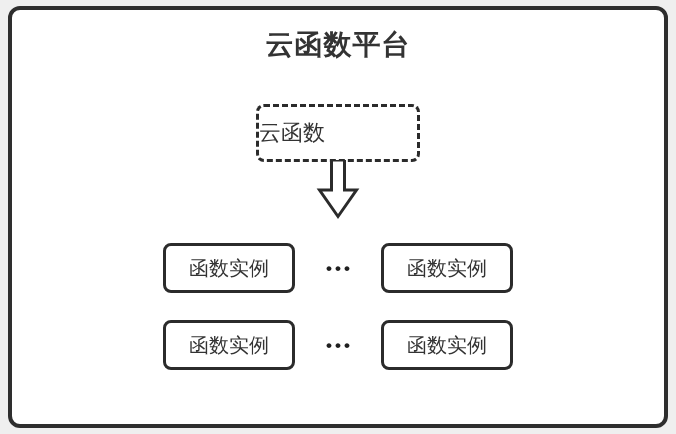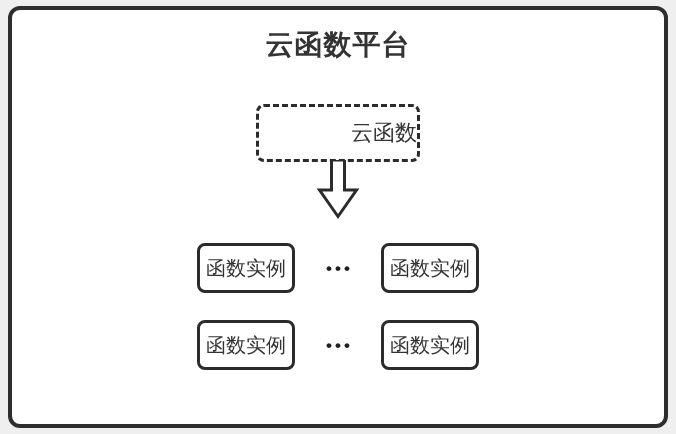--- a/index.html
+++ b/index.html
@@ -32,38 +32,38 @@
     letter-spacing: 1px;
   }
   .root-node {
     margin-top: 40px;
     width: 164px; height: 58px;
     border: 3px dashed #2b2b2b;
     border-radius: 8px;
     background: #ffffff;
     display: flex;
     align-items: center;
-    justify-content: flex-end;
+    justify-content: flex-start;
     font-size: 22px;
     color: #333333;
   }
   .arrow-svg {
     display: block;
     margin-top: -2px;
     width: 44px; height: 60px;
   }
   .row {
     display: flex;
     align-items: center;
     column-gap: 28px;
   }
   .row-1 { margin-top: 23px; }
   .row-2 { margin-top: 27px; }
   .instance-node {
-    width: 98px; height: 50px;
+    width: 132px; height: 50px;
     border: 3px solid #2b2b2b;
     border-radius: 8px;
     background: #ffffff;
     display: flex;
     align-items: center;
     justify-content: center;
     font-size: 20px;
     color: #333333;
   }
   .dots {

